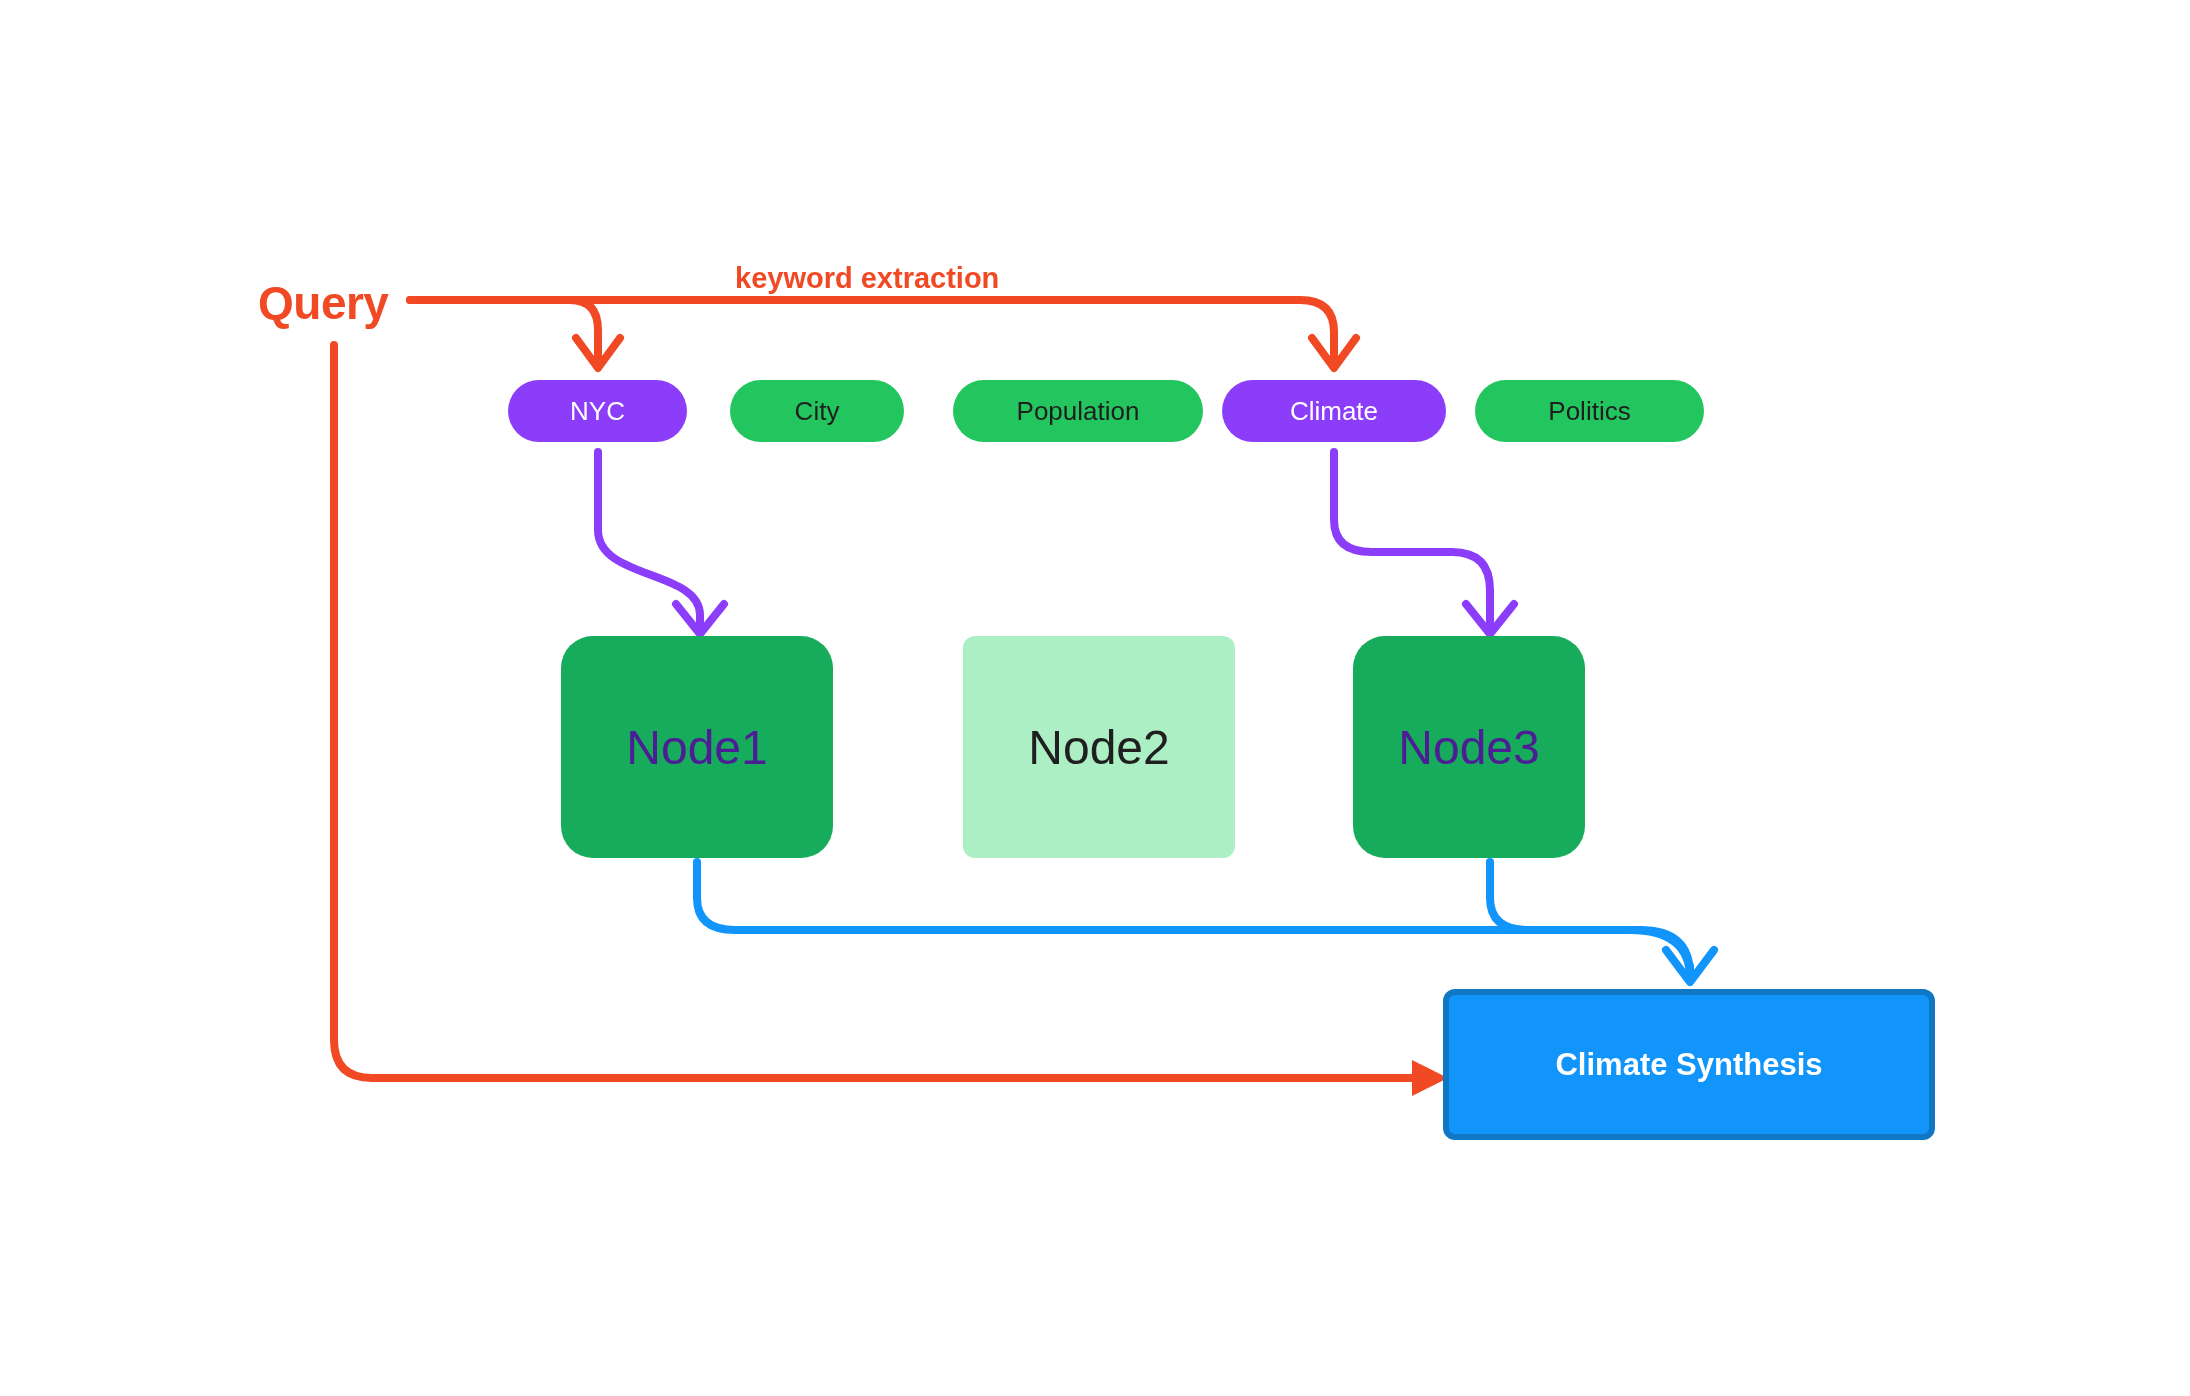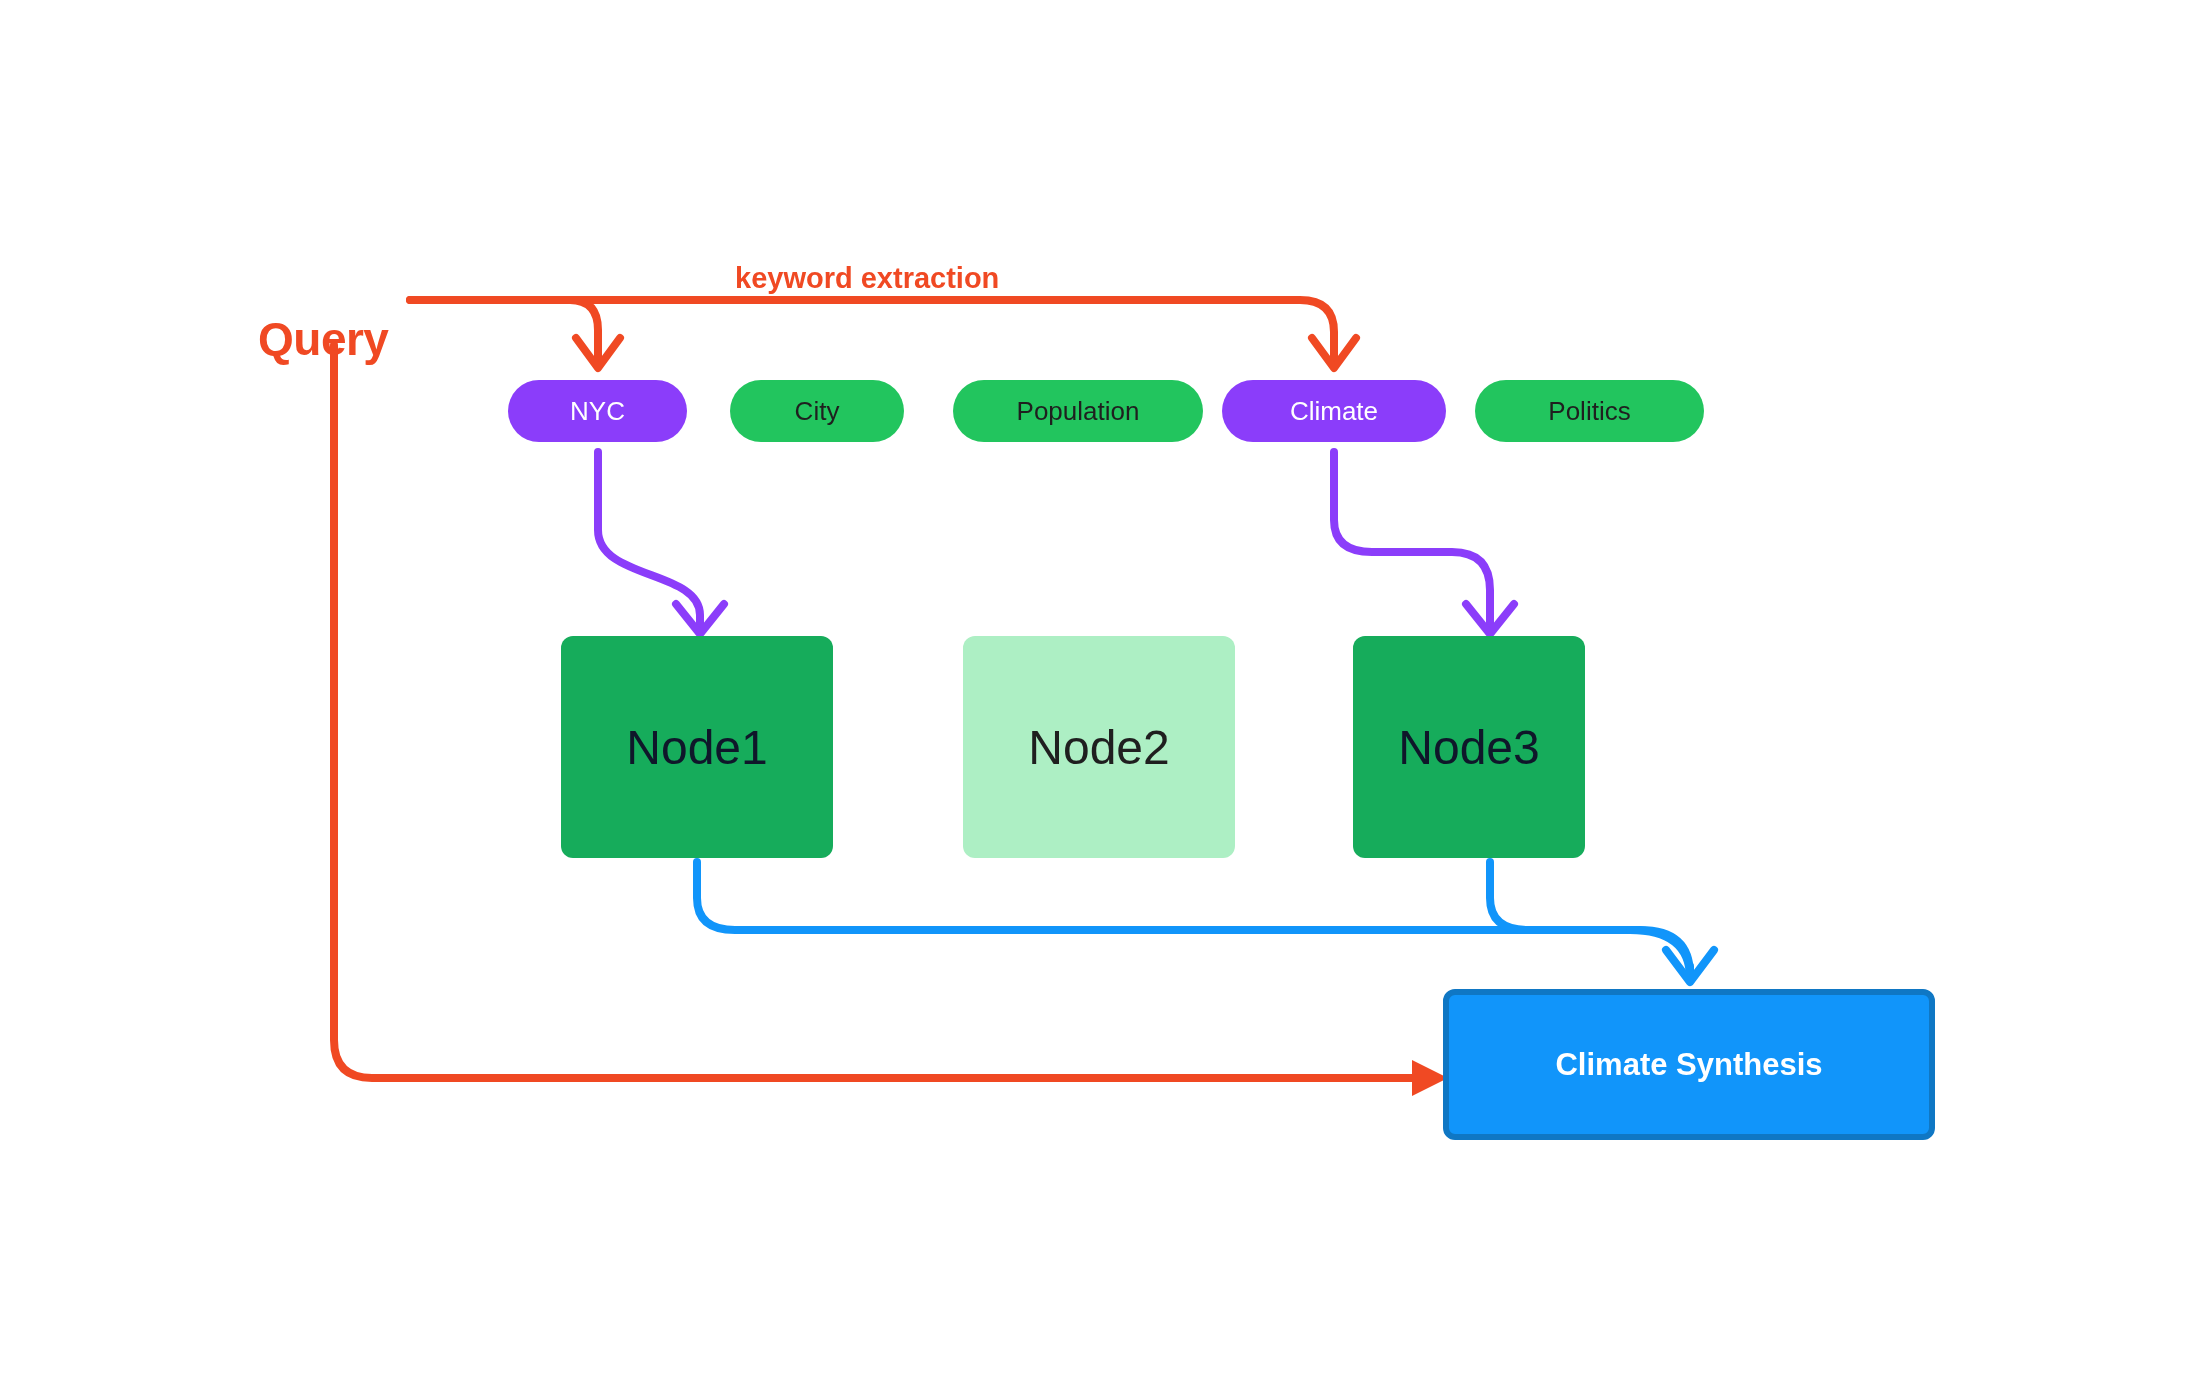--- a/index.html
+++ b/index.html
@@ -29,21 +29,20 @@
   
   .query-label {
     position: absolute;
     left: 258px;
     top: 276px;
     font-size: 46px;
     font-weight: bold;
     color: #F04923;
     letter-spacing: -0.5px;
     white-space: nowrap;
-    margin-top: 36px;
   }
 
   
   .edge-label {
     position: absolute;
     left: 735px;
     top: 262px;
     font-size: 29px;
     font-weight: bold;
     color: #F04923;
@@ -77,21 +76,22 @@
     display: flex;
     align-items: center;
     justify-content: center;
     border-radius: 12px;
     font-size: 48px;
     box-sizing: border-box;
     white-space: nowrap;
   }
   .node.hit {
     background: #16AC5B;
-    color: #0f172a;
+    color: #4c1d95;
+    border-radius: 32px;
   }
   .node.miss {
     background: #ADEFC4;
     color: #1f1f1f;
   }
 
   
   .synth {
     position: absolute;
     left: 1443px;

